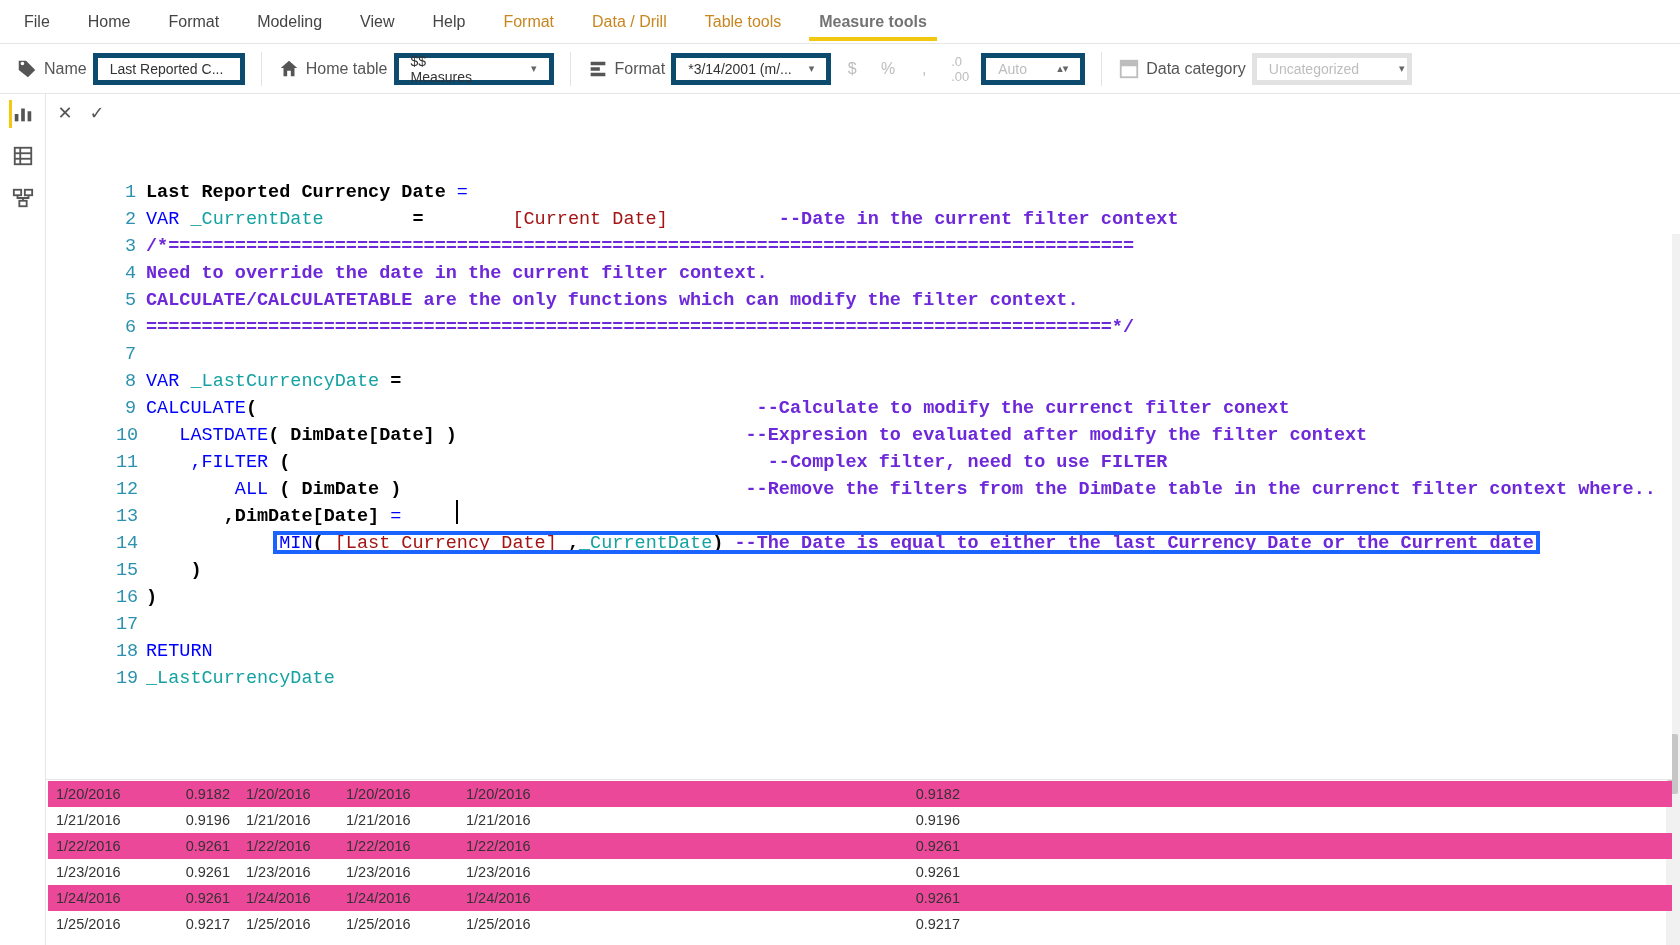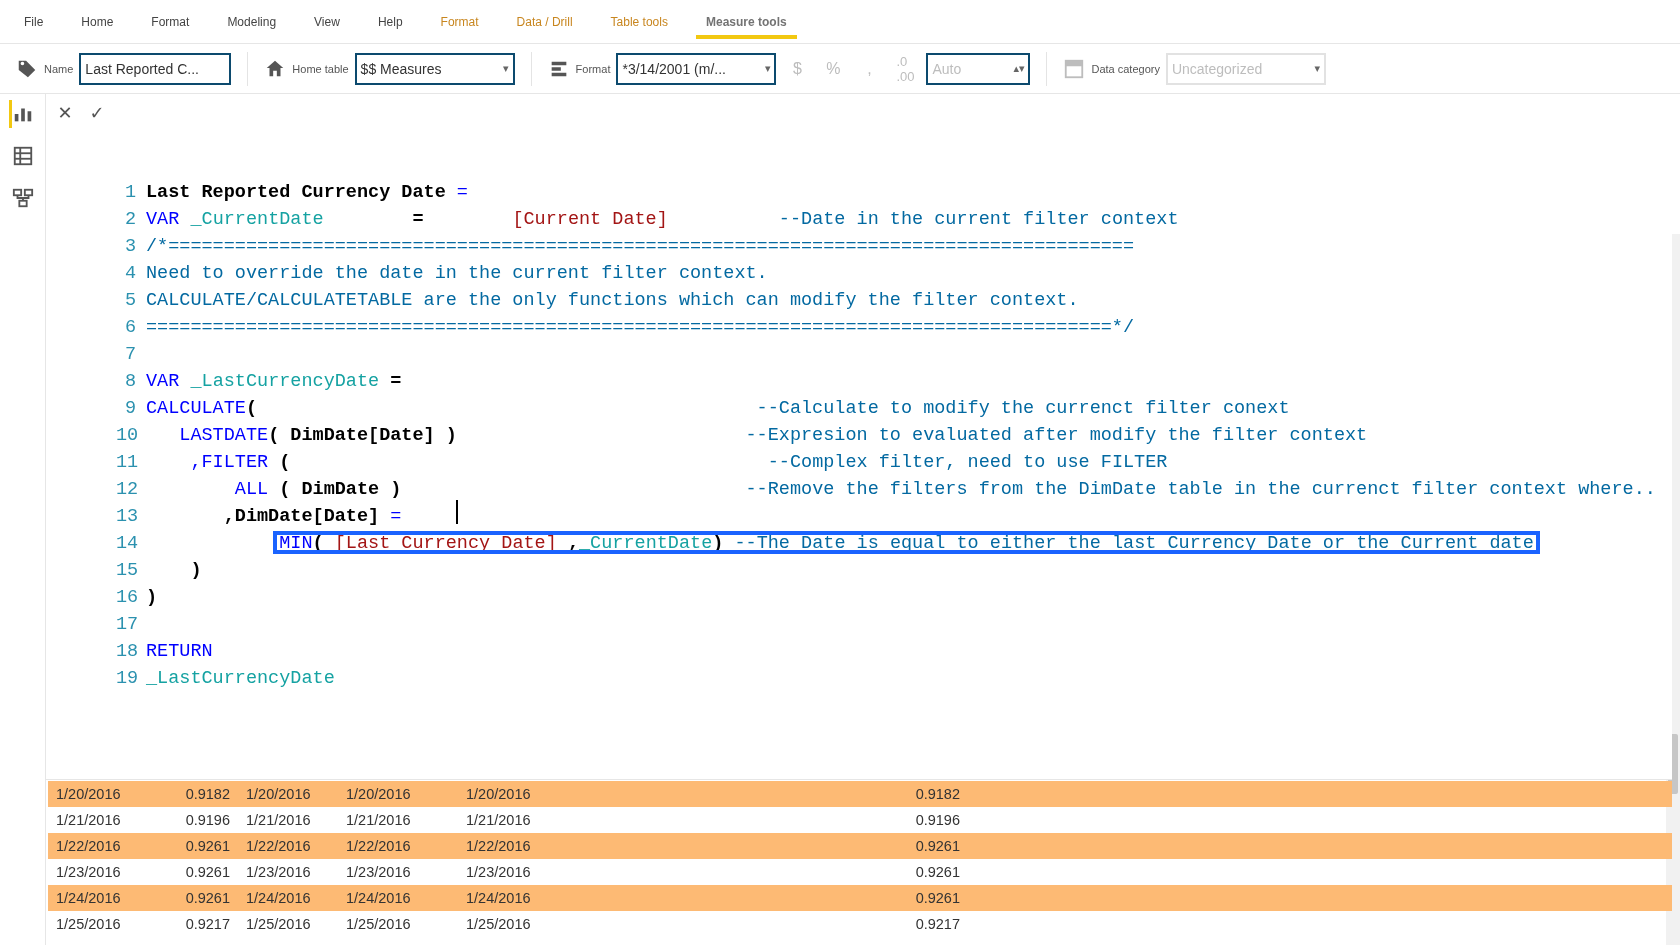--- a/index.html
+++ b/index.html
@@ -1,30 +1,30 @@
 <!DOCTYPE html>
 <html><head>
 <meta charset="utf-8">
 <style>
   * { box-sizing: border-box; margin: 0; padding: 0; }
   body { font-family: "Segoe UI", Arial, sans-serif; font-size: 13px; background: #fff; overflow: hidden; width: 1680px; height: 945px; }
 
   
   .menubar { display: flex; align-items: center; height: 44px; border-bottom: 1px solid #e6e6e6; padding: 0 6px; gap: 2px; }
-  .menubar .m { padding: 9px 18px; color: #444; cursor: pointer; font-size: 12px; }
+  .menubar .m { padding: 9px 18px; color: #444; cursor: pointer; font-size: 16px; }
   .menubar .m.amber { color: #c8861f; }
   .menubar .m.active { color: #737373; position: relative; font-weight: bold; }
   .menubar .m.active::after { content: ""; position: absolute; left: 8px; right: 8px; bottom: -1px; height: 4px; background: #f2c811; }
 
   
   .toolbar { display: flex; align-items: center; height: 50px; border-bottom: 1px solid #e6e6e6; padding: 0 8px; gap: 8px; }
   .tool-group { display: flex; align-items: center; gap: 6px; padding: 0 8px; }
   .sep { width: 1px; height: 34px; background: #e4e4e4; }
-  .tool-label { color: #555; font-size: 11px; }
-  .tbox { height: 32px; border: 2px solid #0c4a6e; background: #fff; display:flex; align-items:center; padding: 0 4px; font-size: 14px; color:#333; }
+  .tool-label { color: #555; font-size: 16px; }
+  .tbox { height: 32px; border: 5px solid #0c4a6e; background: #fff; display:flex; align-items:center; padding: 0 12px; font-size: 14px; color:#333; }
   .tbox.sel { width: 160px; justify-content: space-between; gap: 40px; }
   .tbox.named { width: 152px; }
   .tbox.fnum { width: 160px; justify-content: space-between; }
   .disabled { color: #bdbdbd; }
   .disabled .tbox { border-color: #e2e2e2; color:#bdbdbd; }
   .chev { font-size: 11px; color:#666; }
   .btn-ico { width: 30px; height: 30px; display:flex; align-items:center; justify-content:center; color:#bdbdbd; font-size:16px; }
   .ic { width:22px; height:22px; display:inline-flex; align-items:center; justify-content:center; }
   .ic svg { width: 22px; height: 22px; }
 
@@ -40,21 +40,21 @@
   .fx-bar { position:absolute; top:0; left:0; right:8px; display:flex; background:#fff; border-bottom:1px solid #e6e6e6; z-index:5; }
   .fx-ctrl { display:flex; flex-direction:row; align-items:flex-start; padding:6px 6px 0 6px; gap:6px; }
   .fx-ctrl .xb, .fx-ctrl .ck { width:26px; height:26px; display:flex; align-items:center; justify-content:center; color:#555; font-size:18px; }
   .fx-editor { font-family: Consolas, "Courier New", monospace; font-size: 18.5px; line-height: 27px; padding: 4px 0 6px 0; position:relative; flex:1; white-space: pre; }
   .gut { display:inline-block; width: 30px; text-align:right; color:#2b91af; padding-right: 10px; user-select:none; }
   .ln { display:flex; }
   .txt { color:#000;font-weight:bold; }
   .kw { color:#0000ff; }
   .vr { color:#15a2a2; }
   .mref { color:#a31515; }
-  .cm { color:#0369a1; }
+  .cm { color:#6d28d9;font-weight:bold; }
   .highlight-box { position:absolute; border:4px solid #1a63ff; pointer-events:none; }
   .cursor-caret { position:absolute; width:1.5px; height:24px; background:#000; }
 
   
   .peek { position:absolute; top:144px; left:0; width:92px; height:200px; background:linear-gradient(135deg,#1e3368,#2a4a8c); z-index:1; }
   .peek .gear { position:absolute; top:18px; right:-6px; width:48px; height:48px; border-radius:50%; background:radial-gradient(circle,#5aa0d6 40%,#3b7bb6 41%); }
   .peek .txt1 { position:absolute; top:22px; left:10px; color:#b9c8e8; font-size:16px; }
   .peek .txt2 { position:absolute; bottom:20px; left:12px; color:#b9c8e8; font-size:16px; font-weight:600; }
 
   
@@ -65,21 +65,21 @@
   
   .grid { position:absolute; left:2px; top:505px; right:8px; z-index:1; font-size:14.5px; }
   .grow { display:flex; height:26px; align-items:center; }
   .gc { padding:0 8px; }
   .c0 { width: 100px; color:#333; }
   .c1 { width: 90px;  color:#333; text-align:right; }
   .c2 { width: 100px; color:#333; }
   .c3 { width: 120px; color:#333; }
   .c4 { width: 160px; color:#333; }
   .c5 { width: 350px; color:#333; text-align:right; }
-  .grow.alt { background:#fdba74; }
+  .grow.alt { background:#ec4899; }
 
   
   .vscroll { position:absolute; right:0; top:140px; width:14px; bottom:0; background:#f1f1f1; }
   .vthumb { position:absolute; right:2px; width:10px; height:60px; top:500px; background:#c6c6c6; border-radius:2px; }
 </style>
 </head>
 <body>
 
 <div class="menubar">
   <div class="m">File</div>

